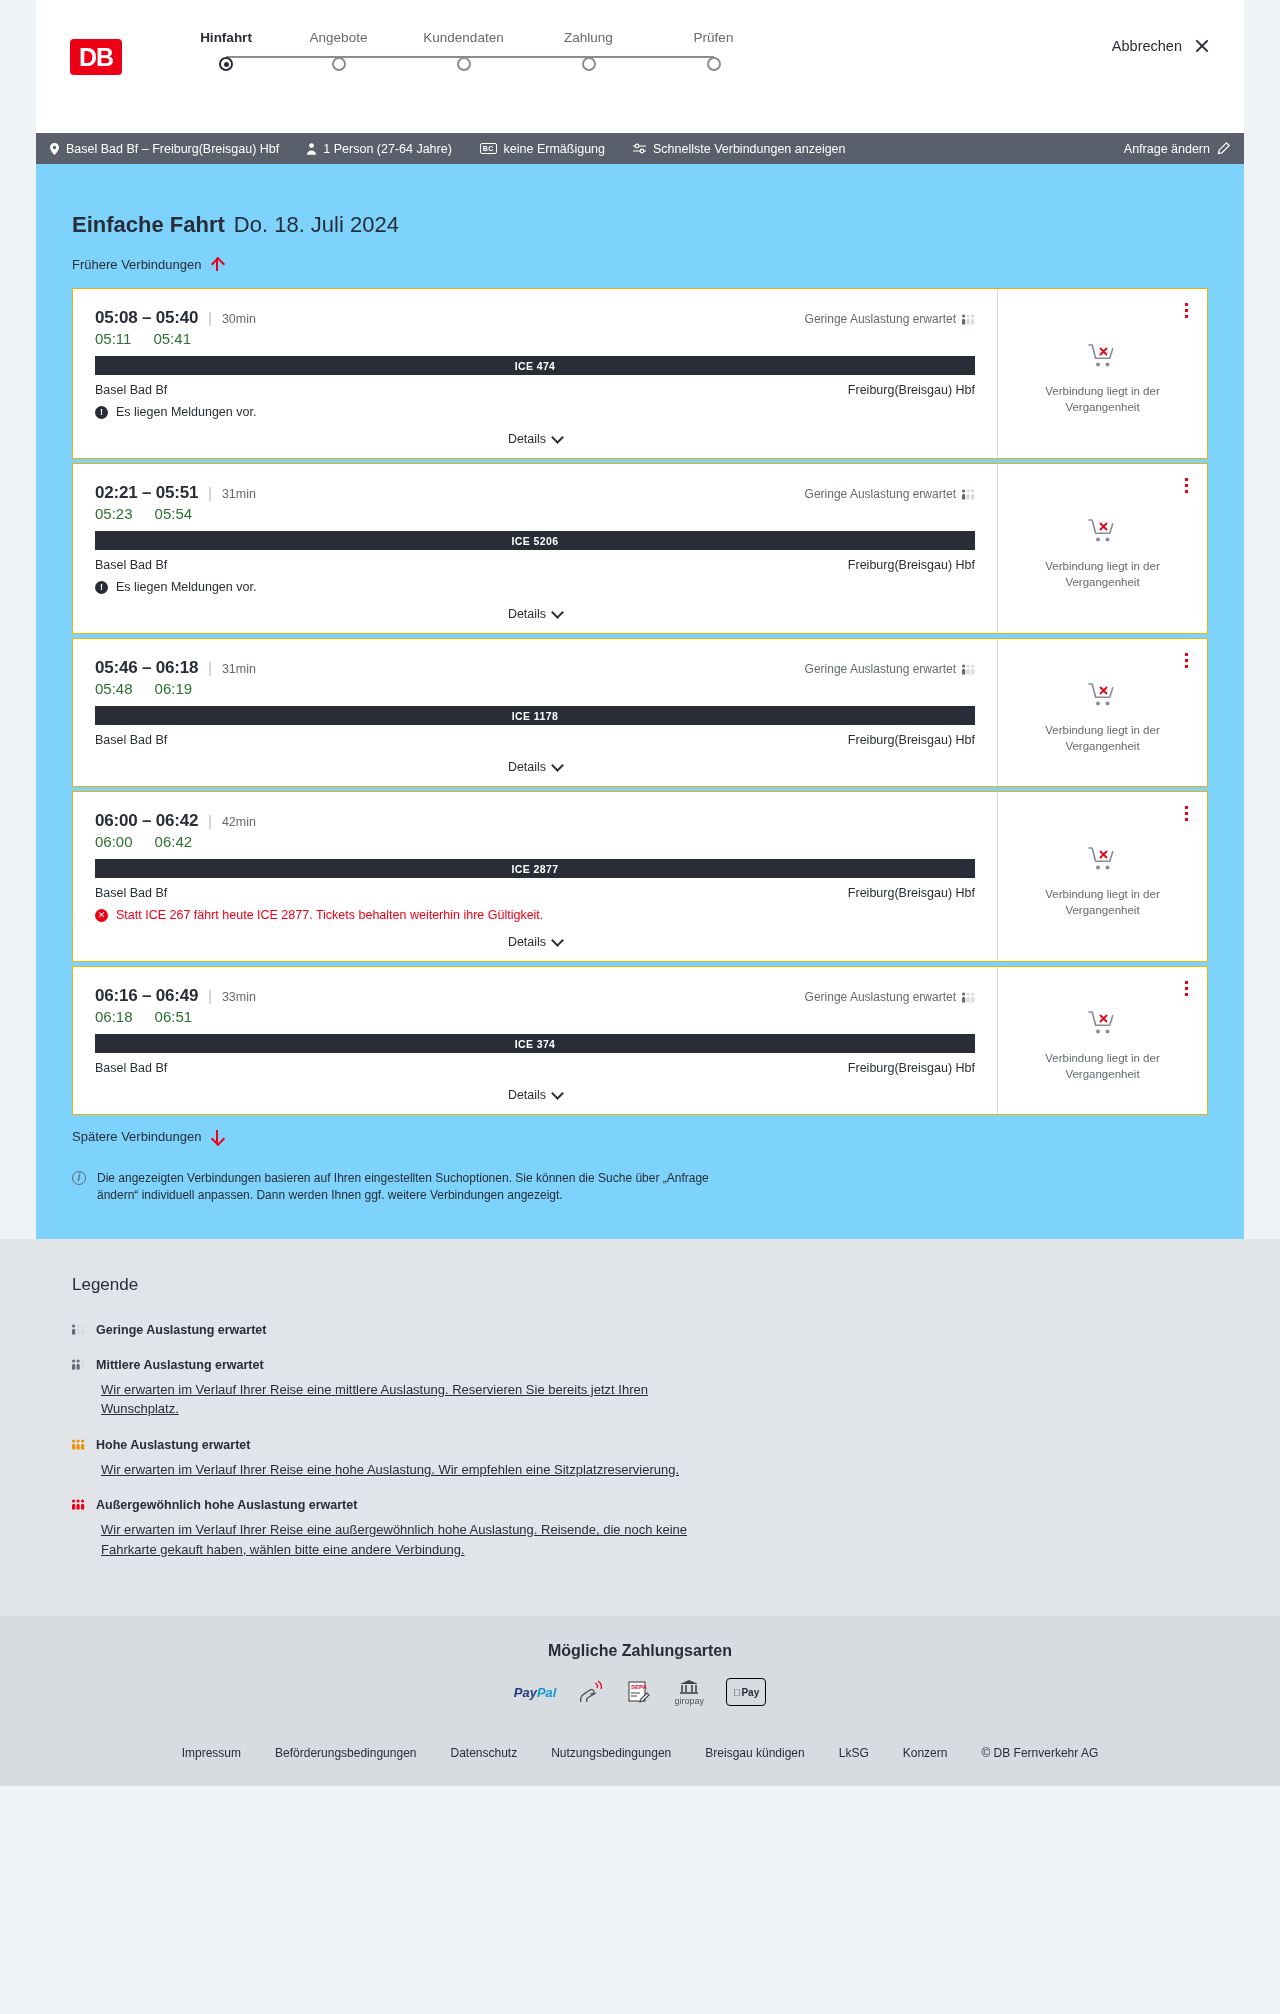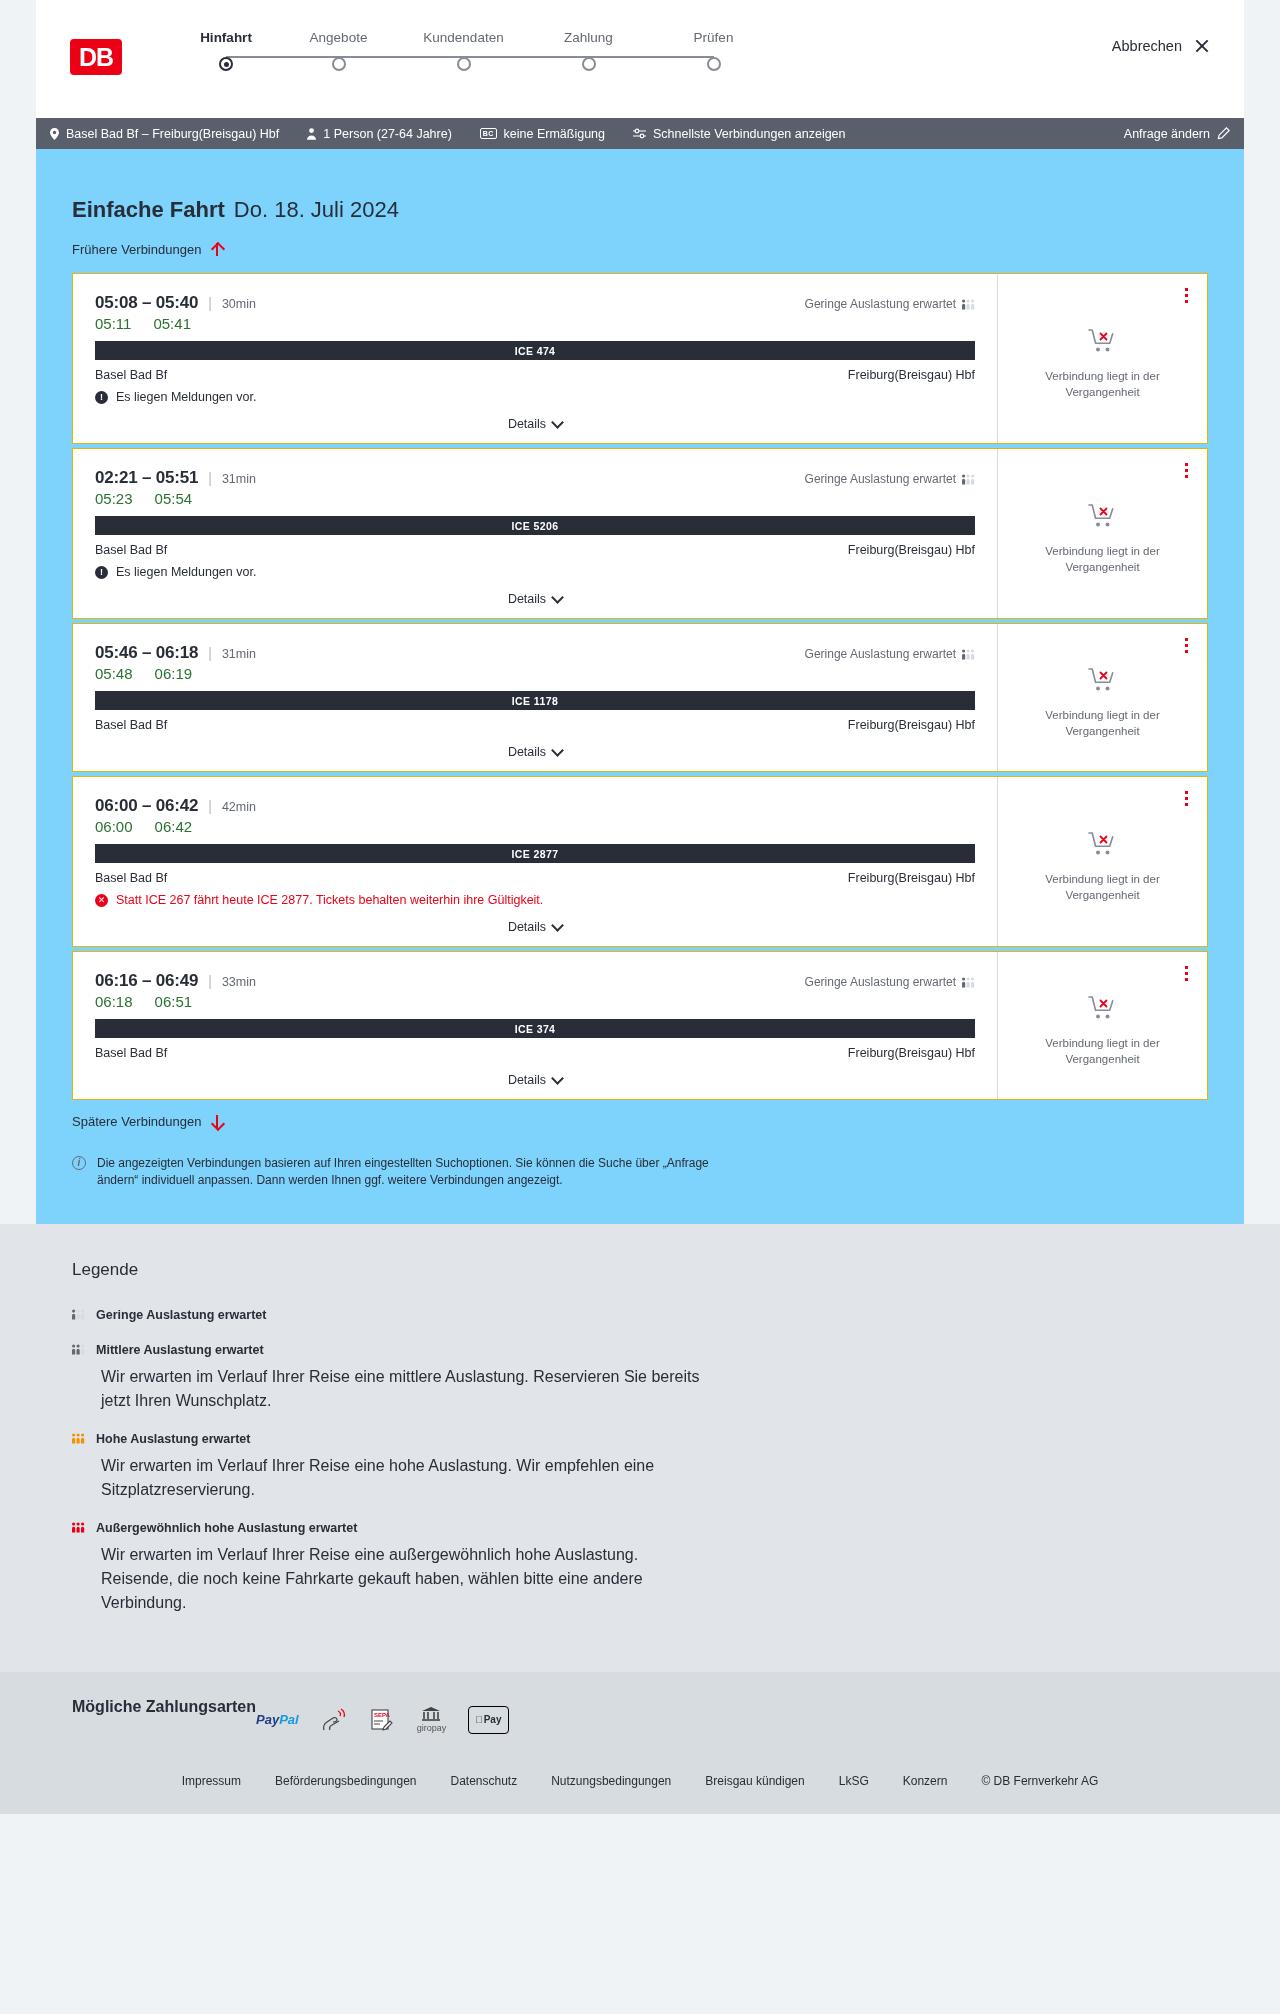--- a/index.html
+++ b/index.html
@@ -10,21 +10,21 @@
     color: #282d37;
     -webkit-font-smoothing: antialiased;
   }
   .page { width: 1280px; }
 
   
   .header-wrap { background: #f0f3f5; padding: 0; }
   .header {
     margin: 0 36px;
     background: #fff;
-    height: 118px;
+    height: 133px;
     display: flex;
     align-items: flex-start;
     position: relative;
   }
   .db-logo {
     margin: 39px 0 0 34px;
     width: 52px; height: 36px;
     background: #ec0016;
     border: 3px solid #ec0016;
     border-radius: 4px;
@@ -257,25 +257,25 @@
     margin-top:1px;
   }
 
   
   .legend-wrap { background: #e1e5ea; padding: 36px 0 40px 0; }
   .legend { margin: 0 72px; }
   .legend h2 { font-size: 17px; font-weight: 400; margin-bottom: 26px; }
   .leg-item { margin-bottom: 17px; }
   .leg-head { display:flex; align-items:center; gap: 11px; }
   .leg-title { font-size: 12.5px; font-weight: 700; }
-  .leg-desc { font-size: 16px; color: #282d37; margin: 6px 0 0 29px; line-height:1.5; max-width: 600px; }
+  .leg-desc { font-size: 13px; color: #282d37; margin: 6px 0 0 29px; line-height:1.5; max-width: 600px; text-decoration: underline; }
 
   
   .pay-wrap { background: #d7dce1; padding: 26px 0 22px 0; }
-  .pay { margin: 0 72px; display:flex; flex-direction:row; align-items:flex-end; }
+  .pay { margin: 0 72px; display:flex; flex-direction:column; align-items:center; }
   .pay h3 { font-size: 16px; font-weight: 700; margin-bottom: 18px; }
   .pay-icons { display:flex; align-items:center; gap: 22px; }
   .pm { display:flex; align-items:center; justify-content:center; height:28px; }
   .pm-paypal { font-size: 13px; font-weight: 700; font-style: italic; }
   .pm-paypal .p1 { color:#253b80; } .pm-paypal .p2 { color:#179bd7; }
   .pm-box {
     border: 1.5px solid #000; border-radius: 4px;
     font-size: 10px; font-weight: 700;
     padding: 3px 6px; display:flex; align-items:center; gap:1px;
   }

